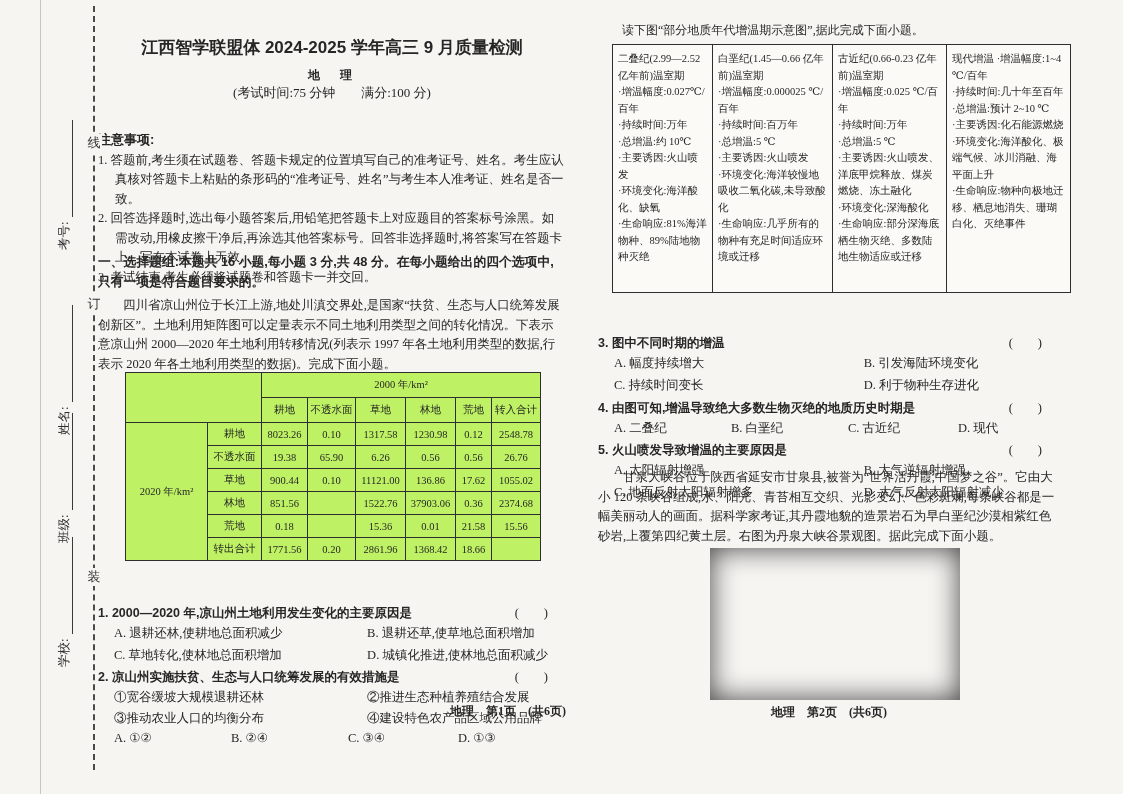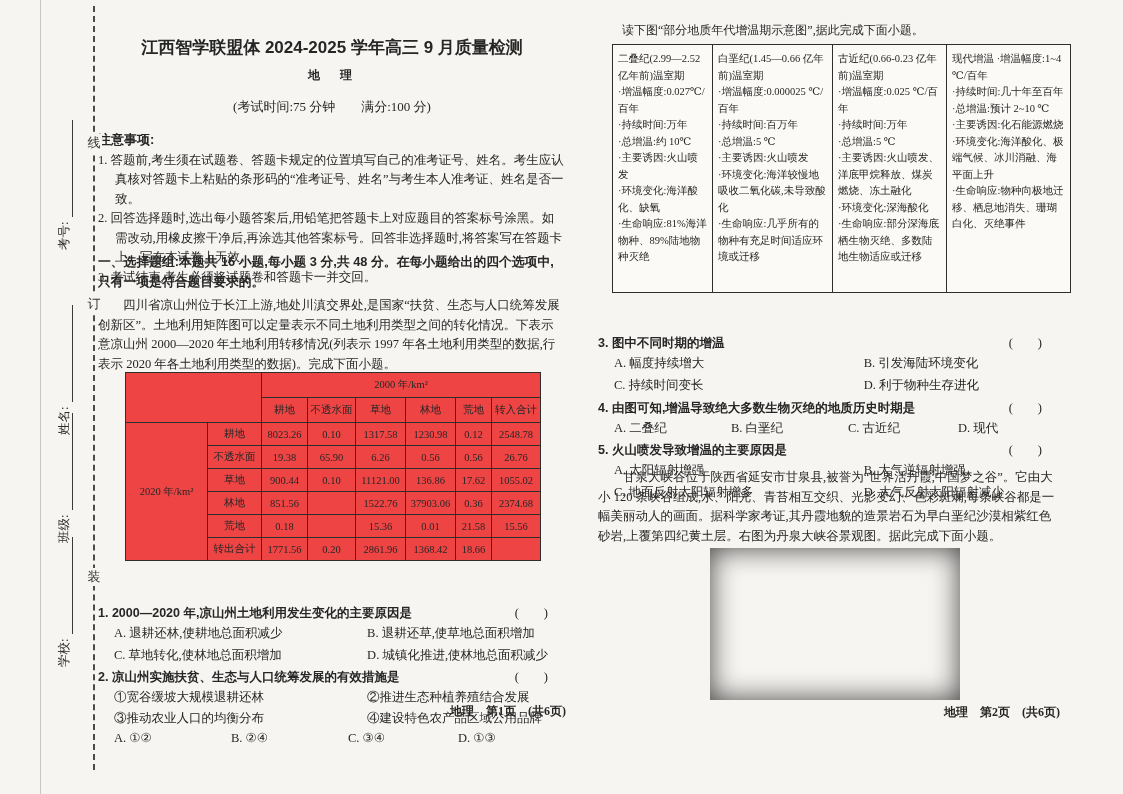--- a/index.html
+++ b/index.html
@@ -18,29 +18,29 @@
   .binding-line { position:absolute; left:93px; top:6px; height:764px; width:0; border-left:2px dashed #4a4a4a; }
   .bind-char { position:absolute; left:86px; width:16px; text-align:center; background:#f6f5f2; font-size:13px; color:#333; z-index:2; }
   .margin-label { position:absolute; left:-1px; width:130px; height:18px; display:flex; align-items:flex-end; gap:5px; transform:rotate(-90deg); font-size:12.5px; white-space:nowrap; color:#2b2b2b; }
   .margin-label .blank-line { flex:1; height:13px; border-bottom:1.5px solid #3a3a3a; }
 
   
   .lp { position:absolute; left:98px; top:0; width:468px; }
   .lp-header { position:absolute; top:36px; width:100%; text-align:center; }
   .doc-title { font-size:17px; font-weight:bold; }
   .doc-subject { margin-top:8px; font-size:12px; font-weight:bold; letter-spacing:4px; }
-  .doc-info { margin-top:14px; font-size:13px; }
+  .doc-info { font-size:13px; }
   .notes { position:absolute; top:130px; width:100%; font-size:12.5px; line-height:19.5px; }
   .notes-head { font-weight:bold; font-size:13px; margin-bottom:1px; }
   .note-item { padding-left:17px; text-indent:-17px; }
   .section-head { position:absolute; top:252px; width:100%; font-weight:bold; font-size:12.8px; line-height:20px; }
   .intro { position:absolute; top:296px; width:100%; font-size:12.5px; line-height:19.5px; text-indent:2em; }
 
   table.matrix { position:absolute; top:372px; left:27px; width:415px; border-collapse:collapse; table-layout:fixed; font-size:10.5px; }
-  table.matrix td { border:1px solid #2e2e2e; text-align:center; padding:2px 1px; height:23px; background:#ef4444; }
+  table.matrix td { border:1px solid #2e2e2e; text-align:center; padding:2px 1px; height:23px; background:#bef264; }
   table.matrix tr.hdr td { height:25px; }
 
   .q { position:absolute; width:100%; font-size:12.5px; }
   .q-stem { position:relative; font-weight:bold; font-family:"Liberation Sans","DejaVu Sans",sans-serif; font-size:12.5px; line-height:20px;margin-top:33px; }
   .bracket { position:absolute; right:18px; top:0; font-weight:normal; font-family:"Liberation Serif",serif; }
   .opts { padding-left:16px; line-height:21.5px; }
   .opts.grid2 { display:grid; grid-template-columns:56% 44%; }
   .opts.row4 { display:flex; }
   .opts.row4 span:nth-child(1){ width:117px; }
   .opts.row4 span:nth-child(2){ width:117px; }
@@ -56,21 +56,21 @@
   .passage { position:absolute; top:468px; width:100%; font-size:12.5px; line-height:19.5px; text-indent:2em; }
   .canyon-photo {
     position:absolute; top:548px; left:112px; width:250px; height:152px;
     background:
       radial-gradient(ellipse 95px 75px at 22% 80%, rgba(222,216,200,0.95), rgba(150,143,128,0.55) 52%, rgba(60,57,50,0) 100%),
       radial-gradient(ellipse 60px 95px at 47% 60%, rgba(0,0,0,0.6), rgba(0,0,0,0) 70%),
       repeating-conic-gradient(from 135deg at 46% -10%, #9b948a 0deg 1.3deg, #23211d 3deg 5.6deg, #6e6必75e 6deg 6.6deg, #191814 8.4deg 10deg),
       #14130f;
     box-shadow: inset 0 0 28px rgba(0,0,0,0.75);
   }
-  .rp-footer { position:absolute; top:704px; width:100%; text-align:right; font-size:12px; font-weight:bold; }
+  .rp-footer { position:absolute; top:704px; width:100%; text-align:center; font-size:12px; font-weight:bold; }
 </style>
 </head>
 <body>
 
 <div class="scan-edge"></div>
 <div class="binding-line"></div>
 <div class="bind-char" style="top:134px">线</div>
 <div class="bind-char" style="top:295px">订</div>
 <div class="bind-char" style="top:568px">装</div>
 

